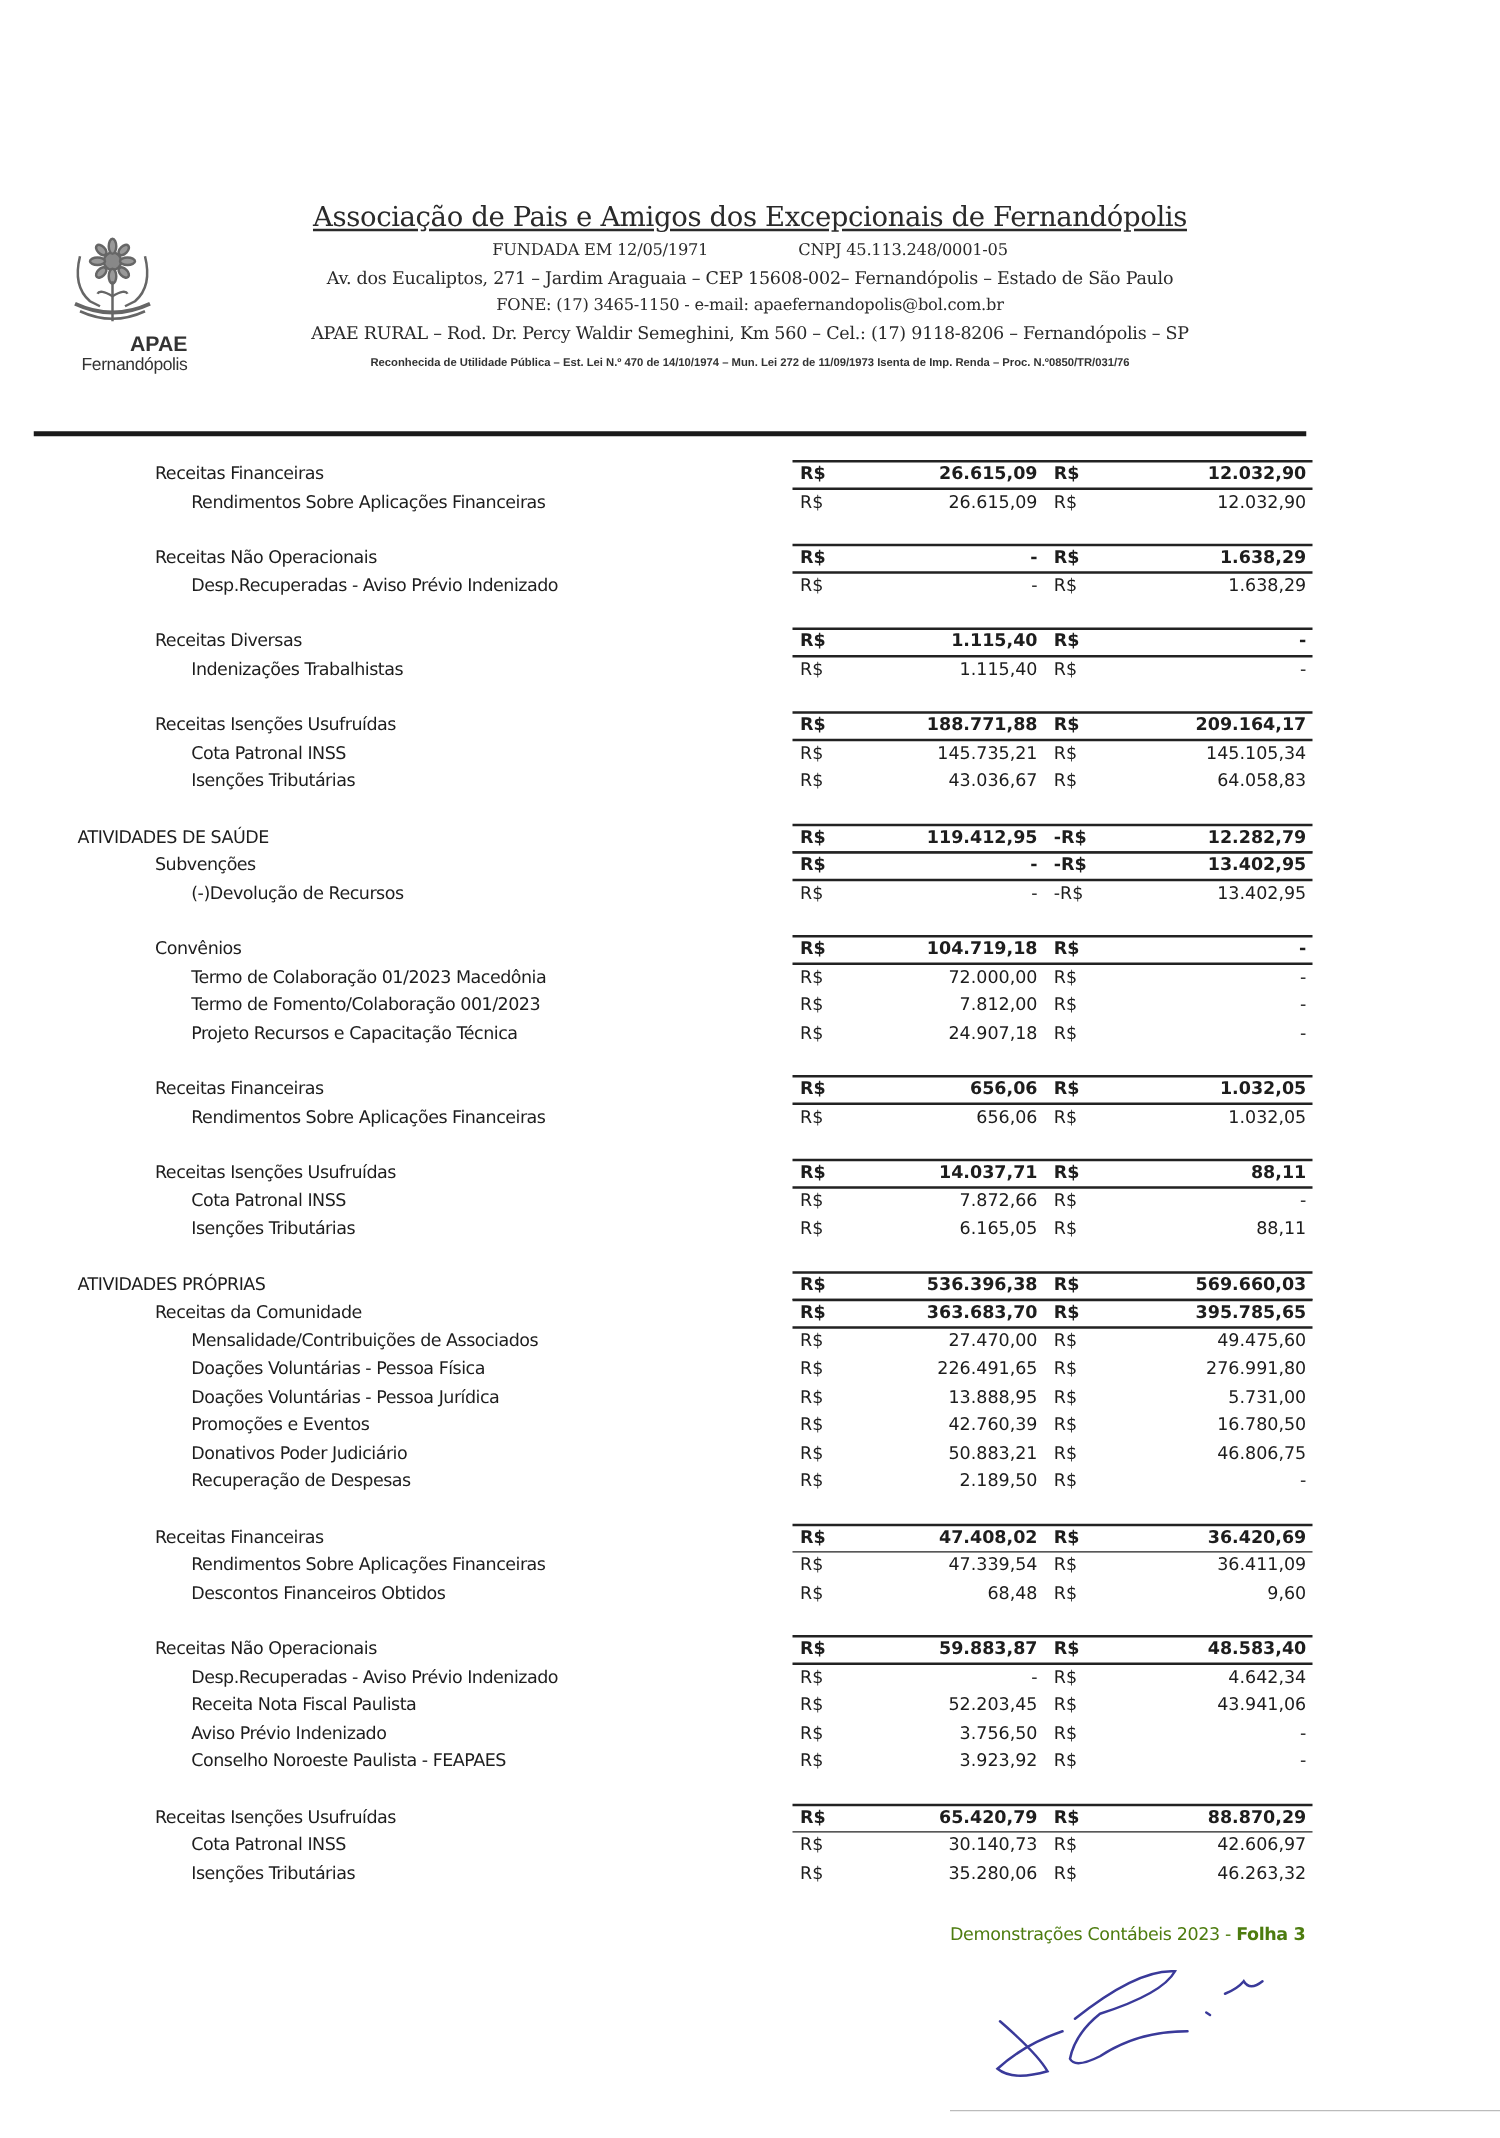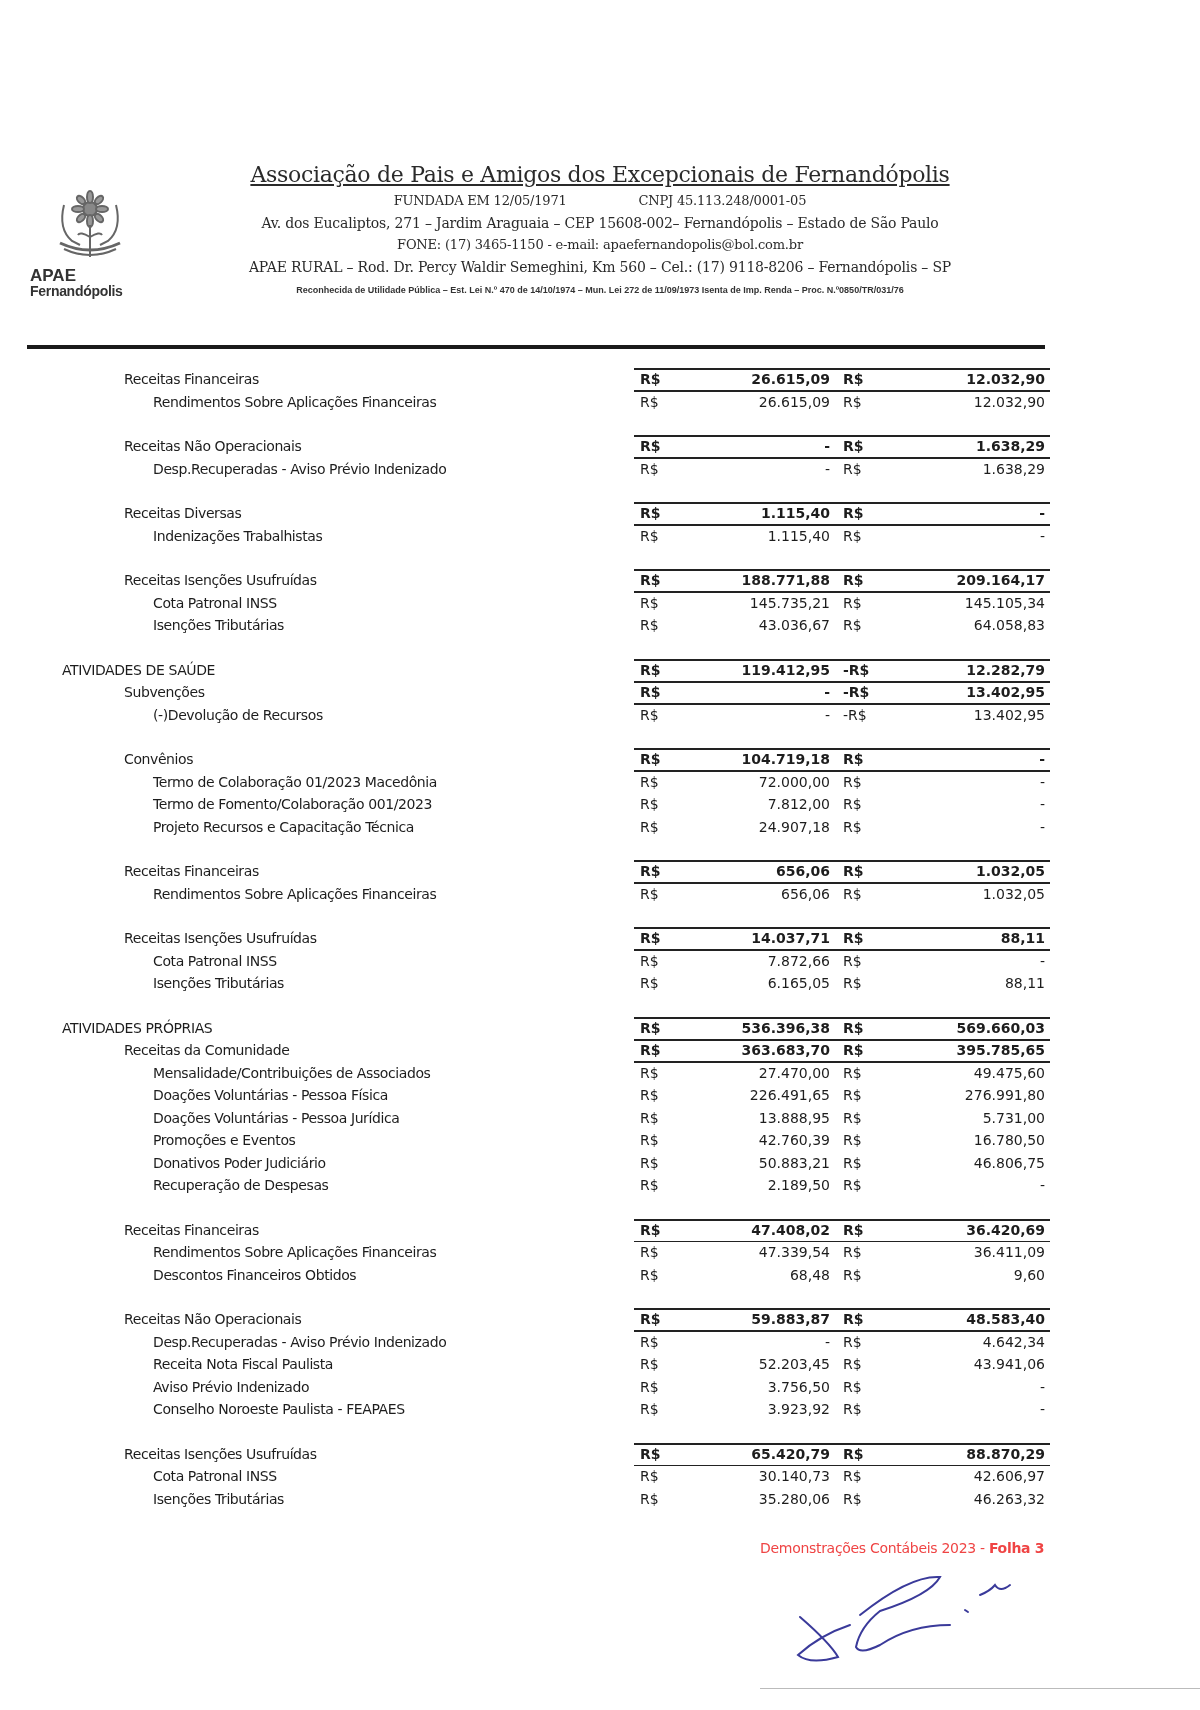--- a/index.html
+++ b/index.html
@@ -1,24 +1,24 @@
 <!DOCTYPE html>
 <html><head>
 <meta charset="utf-8">
 <style>
   html, body { margin: 0; padding: 0; background: #fff; }
   body {
     width: 1200px; height: 1710px; position: relative; overflow: hidden;
     font-family: "DejaVu Sans", sans-serif; color: #1d1d1d;
   }
   .header { position: absolute; left: 0; top: 0; width: 1200px; height: 360px; }
-  .logo { position: absolute; left: 30px; top: 185px; width: 120px; text-align: left; }
+  .logo { position: absolute; left: 30px; top: 185px; width: 120px; text-align: right; }
   .logo svg { display: block; margin: 0 auto; }
   .logo .l1 { font-family: "Liberation Sans", sans-serif; font-weight: bold; font-size: 17px; color: #333; line-height: 17px; margin-top: 2px; }
-  .logo .l2 { font-family: "Liberation Sans", sans-serif; font-weight: bold; font-size: 14px; color: #333; line-height: 15px; letter-spacing: -0.3px; }
+  .logo .l2 { font-family: "Liberation Sans", sans-serif; font-weight: normal; font-size: 14px; color: #333; line-height: 15px; letter-spacing: -0.3px; }
   .htext { position: absolute; left: 240px; top: 160px; width: 720px; text-align: center; font-family: "DejaVu Serif", serif; color: #2a2a2a; }
   .org { font-size: 22px; text-decoration: underline; line-height: 30px; letter-spacing: -0.3px; }
   .hl { font-size: 14px; line-height: 22px; letter-spacing: -0.2px; }
   .hl.big { font-size: 13px; }
   .founded span { display: inline-block; }
   .founded .gap { width: 72px; }
   .small { font-family: "Liberation Sans", sans-serif; font-size: 9px; font-weight: bold; line-height: 24px; color: #333; }
   .rule { position: absolute; left: 27px; top: 345px; width: 1018px; height: 4px; background: #1a1a1a; }
 
   .rows { position: absolute; left: 0; top: 368px; width: 1200px; font-family: "DejaVu Sans", sans-serif; font-size: 14px; }
@@ -30,21 +30,21 @@
   .lvl2 { left: 153px; }
   .cur1, .val1, .cur2, .val2 { position: absolute; top: 3px; white-space: nowrap; }
   .cur1 { left: 640px; }
   .val1 { right: 370px; text-align: right; }
   .cur2 { left: 843px; }
   .val2 { right: 155px; text-align: right; }
   .row.bold .cur1, .row.bold .val1, .row.bold .cur2, .row.bold .val2 { font-weight: bold; }
   .row.ruled::before { content: ""; position: absolute; left: 634px; right: 150px; top: 0px; height: 2px; background: #222; }
   .row.ruled::after { content: ""; position: absolute; left: 634px; right: 150px; bottom: -1px; height: 1.5px; background: #222; }
 
-  .footer { position: absolute; left: 760px; top: 1540px; font-family: "DejaVu Sans", sans-serif; font-size: 14px; color: #ef4444; letter-spacing: -0.3px; }
+  .footer { position: absolute; left: 760px; top: 1540px; font-family: "DejaVu Sans", sans-serif; font-size: 14px; color: #4d7c0f; letter-spacing: -0.3px; }
   .footer b { font-weight: bold; }
   .sig { position: absolute; left: 790px; top: 1555px; }
   .bottom-line { position: absolute; left: 760px; top: 1688px; width: 440px; height: 1px; background: #bbb; }
 </style>
 </head>
 <body>
 
 <div class="header">
   <div class="logo">
     <svg width="80" height="80" viewBox="0 0 80 80">

